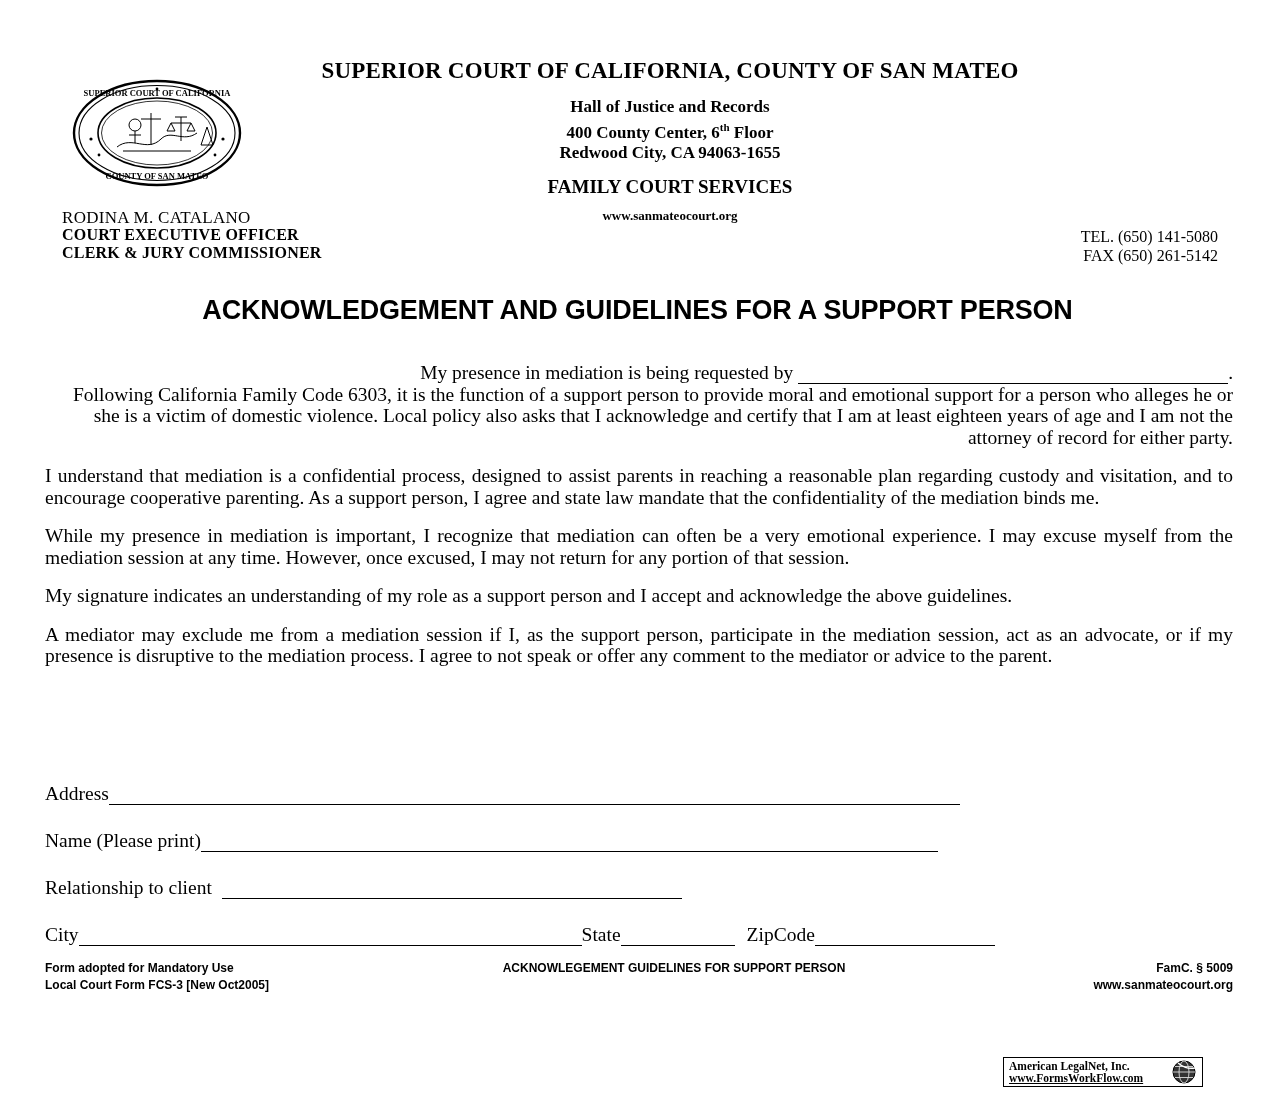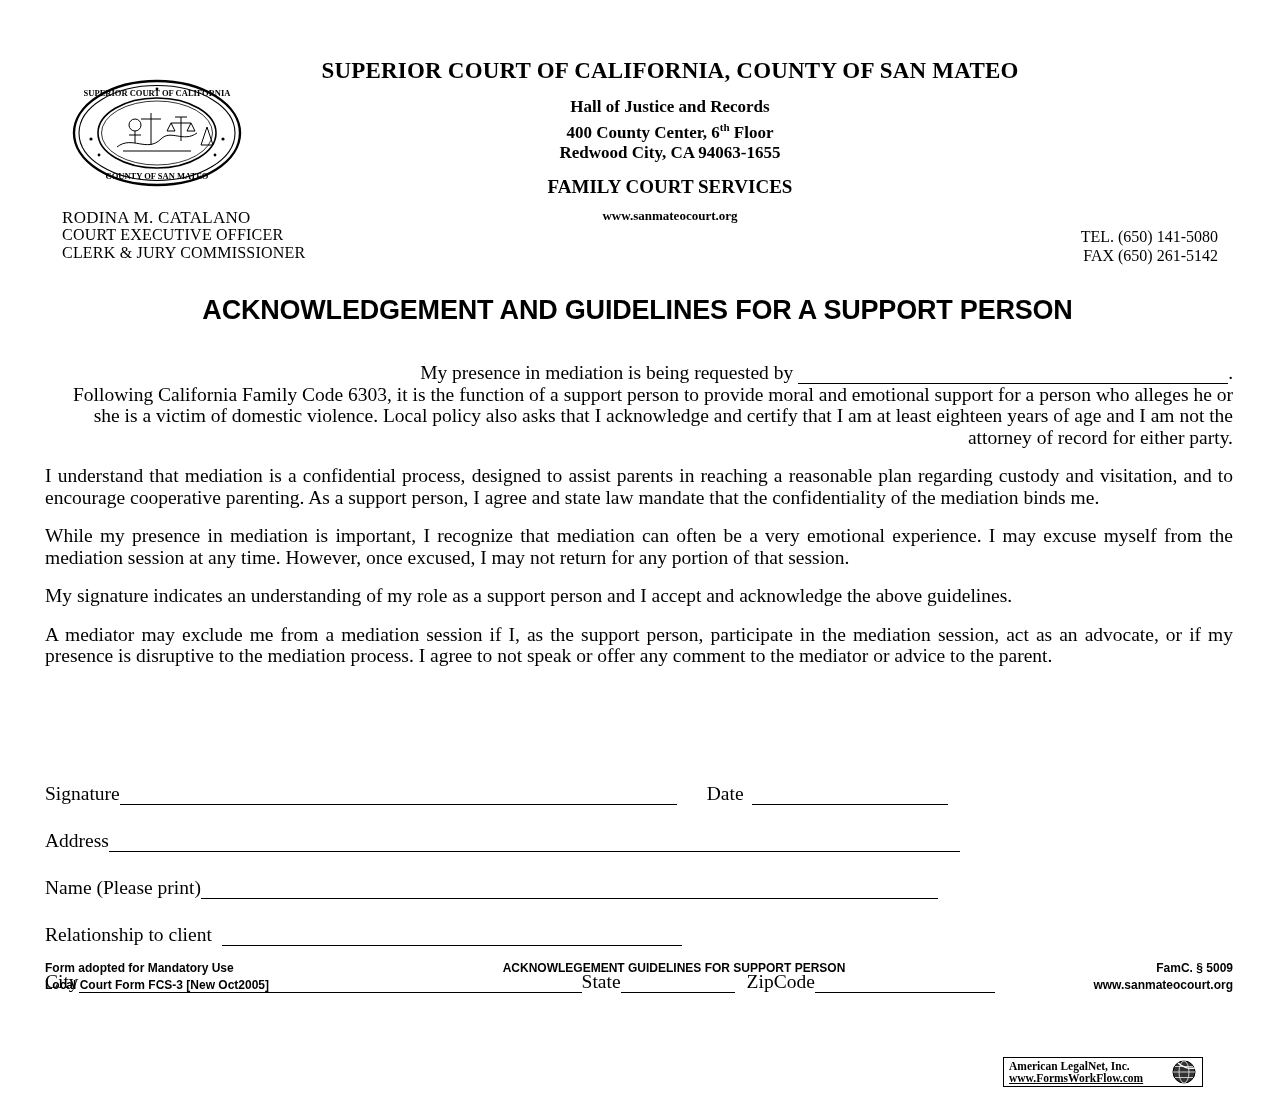--- a/index.html
+++ b/index.html
@@ -78,20 +78,21 @@
     line-height: 17px;
     font-family: "Liberation Serif", serif;
   }
   .officer .nm {
     font-size: 17px;
     letter-spacing: 0.3px;
   }
   .officer .sub {
     font-size: 15px;
     letter-spacing: 0.2px;
+    font-weight: bold;
   }
 
   .contact {
     position: absolute;
     right: 57px;
     top: 227px;
     text-align: right;
     font-size: 16px;
     line-height: 19px;
     font-family: "Liberation Serif", serif;
@@ -278,27 +279,20 @@
       <span>Following California Family Code 6303, it is the function of a support person to provide moral and emotional support for a person who alleges he or she is a victim of domestic violence.  Local policy also asks that I acknowledge and certify that I am at least eighteen years of age and I am not the attorney of record for either party.</span>
     </div>
     <div class="para">I understand that mediation is a confidential process, designed to assist parents in reaching a reasonable plan regarding custody and visitation, and to encourage cooperative parenting.  As a support person, I agree and state law mandate that the confidentiality of the mediation binds me.</div>
     <div class="para">While my presence in mediation is important, I recognize that mediation can often be a very emotional experience.  I may excuse myself from the mediation session at any time.  However, once excused, I may not return for any portion of that session.</div>
     <div class="para">My signature indicates an understanding of my role as a support person and I accept and acknowledge the above guidelines.</div>
     <div class="para">A mediator may exclude me from a mediation session if I, as the support person, participate in the mediation session, act as an advocate, or if my presence is disruptive to the mediation process. I agree to not speak or offer any comment to the mediator or advice to the parent.</div>
   </div>
 
   <div class="sig-wrap">
 
-    <div class="sig-row">
-      <span class="sig-label">Signature</span>
-      <span class="rule" style="width:557px"></span>
-      <span class="gap"></span>
-      <span class="sig-label">Date</span>
-      <span class="rule" style="width:196px;margin-left:8px"></span>
-    </div>
 
     <div class="sig-row">
       <span class="sig-label">Address</span>
       <span class="rule" style="width:851px"></span>
     </div>
 
     <div class="sig-row">
       <span class="sig-label">Name (Please print)</span>
       <span class="rule" style="width:737px"></span>
     </div>

